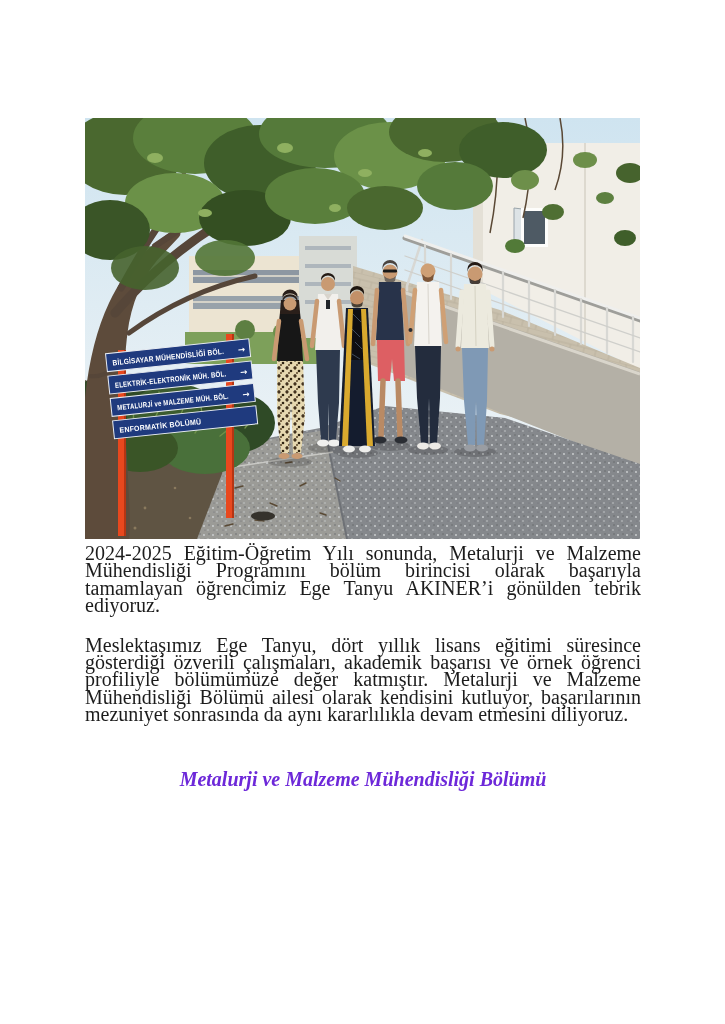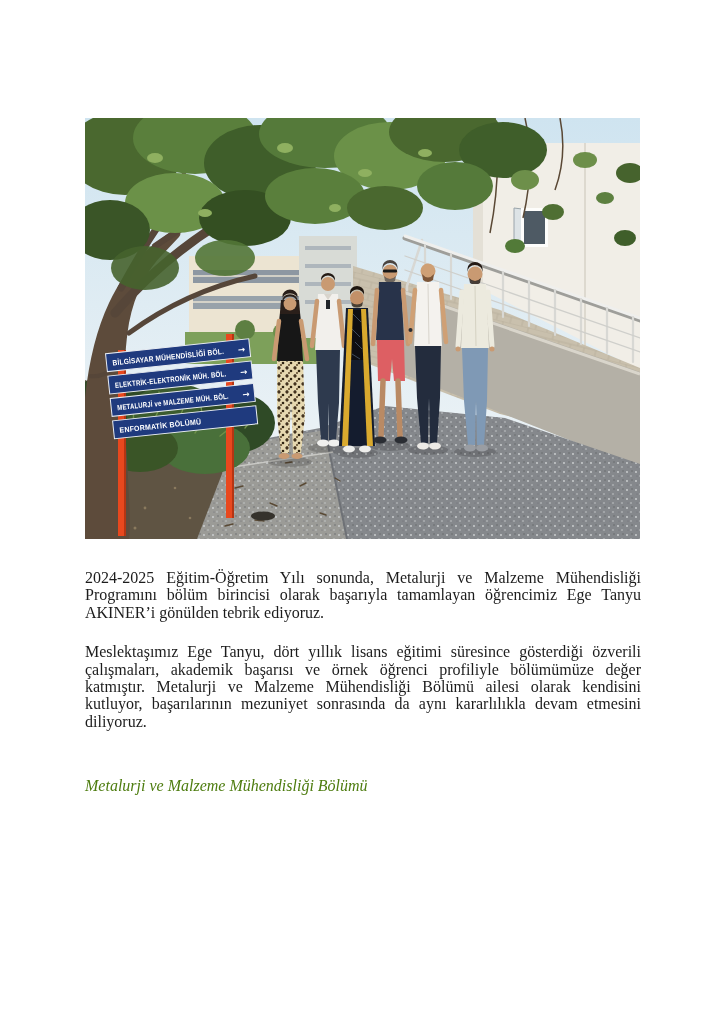--- a/index.html
+++ b/index.html
@@ -3,28 +3,28 @@
 <meta charset="utf-8">
 <style>
   html,body { margin:0; padding:0; background:#ffffff; }
   body { width:725px; height:1024px; font-family:"Liberation Serif", serif; }
   .page { position:relative; width:725px; height:1024px; background:#ffffff; overflow:hidden; }
 
   .photo { position:absolute; left:85px; top:118px; width:555px; height:421px; margin:0; }
   .photo svg { display:block; }
 
   .textblock {
-    position:absolute; left:85px; top:569px; width:556px;
-    color:#1c1c1c; font-size:16px; line-height:17.4px; text-align:justify;
+    position:absolute; left:85px; top:545px; width:556px;
+    color:#1c1c1c; font-size:20px; line-height:17.4px; text-align:justify;
   }
   .textblock p { margin:0; }
   .para2 { margin-top:22px !important; }
   .signature {
     margin-top:47px !important;
-    text-align:left; font-weight:normal; font-style:italic; color:#4d7c0f;
+    text-align:center; font-weight:bold; font-style:italic; color:#6d28d9;
   }
 
   
   .panel-label { font-family:"Liberation Sans", sans-serif; font-weight:bold; font-size:7.5px; fill:#ffffff; letter-spacing:0.2px; }
   .panel-arrow { font-family:"DejaVu Sans", sans-serif; font-weight:bold; font-size:8.5px; fill:#ffffff; }
 </style>
 </head>
 <body>
 
 <div class="page">

